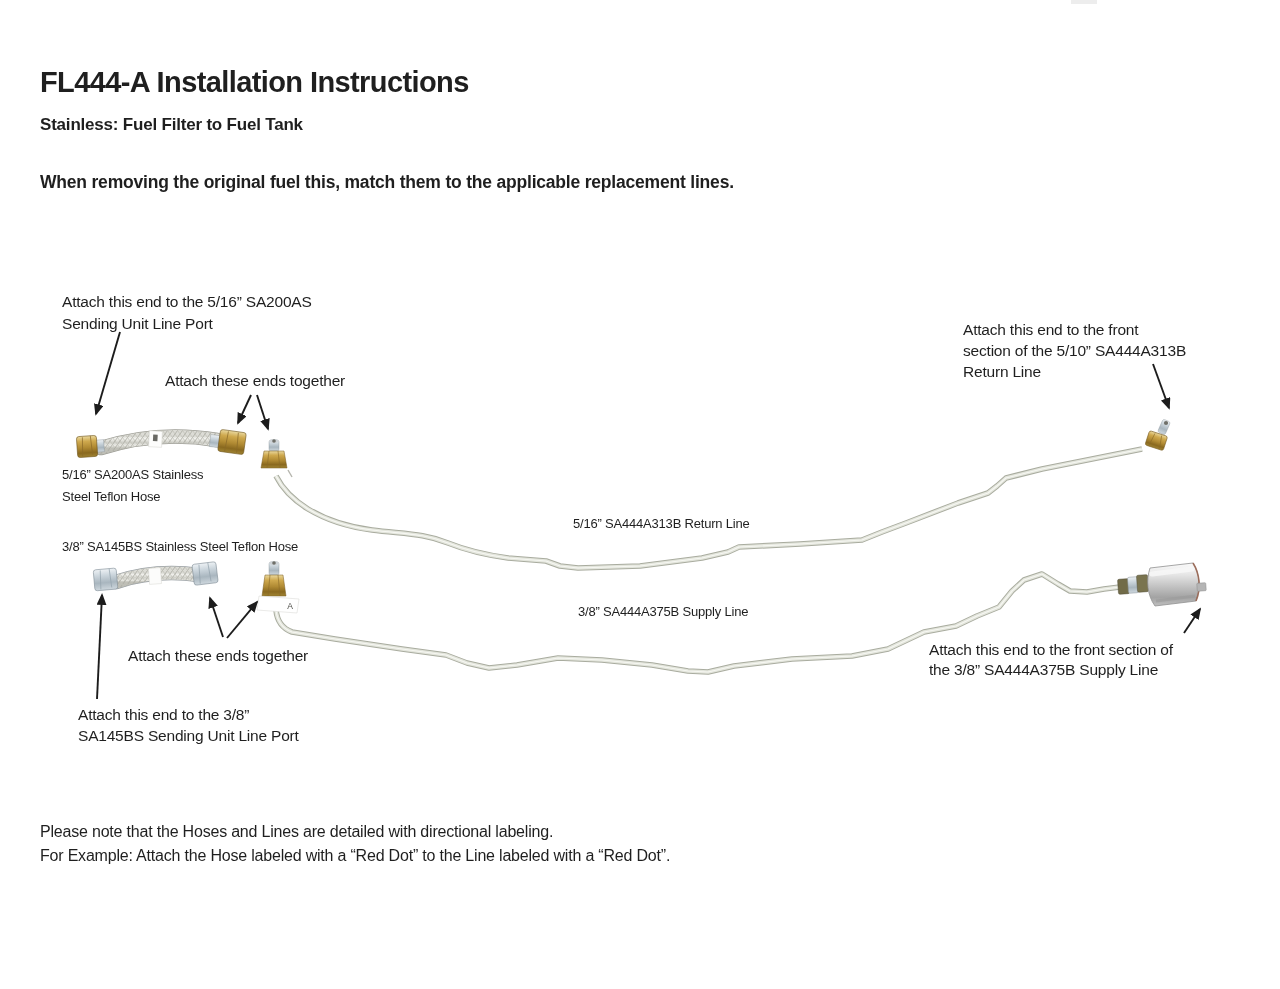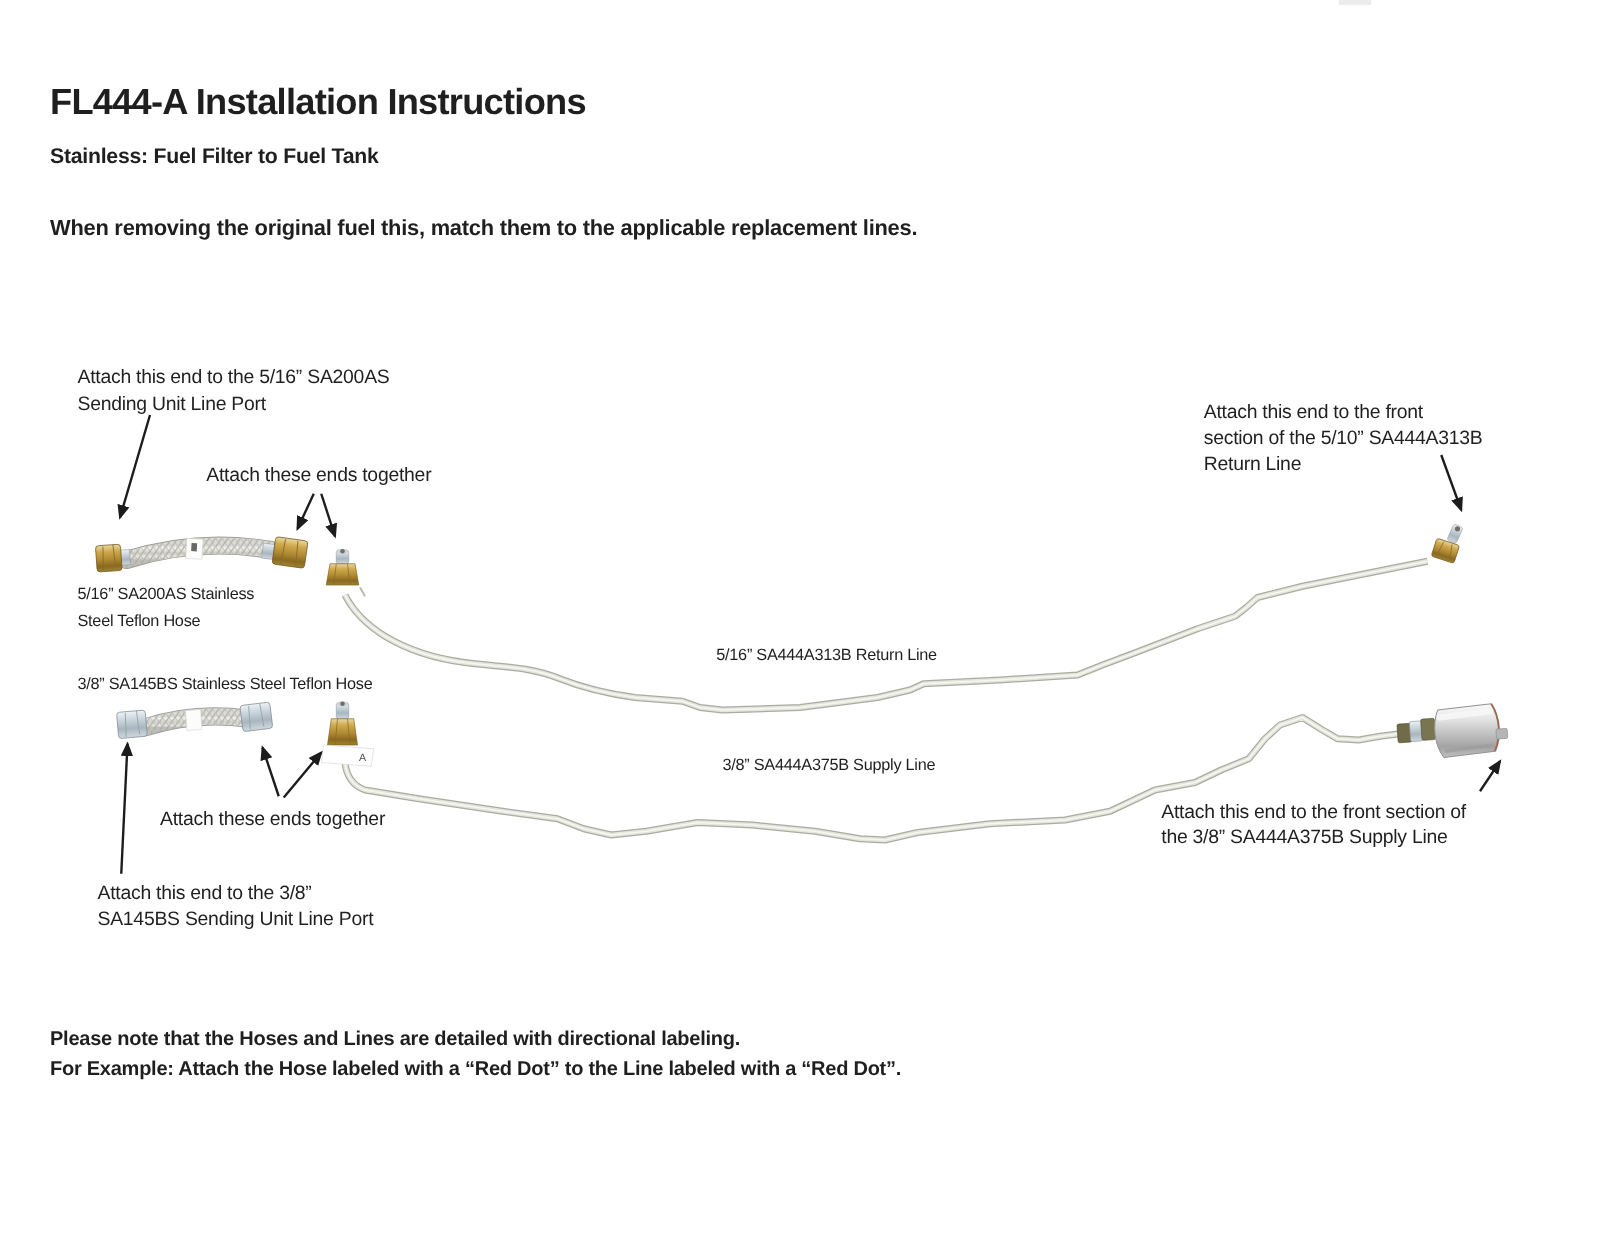--- a/index.html
+++ b/index.html
@@ -25,21 +25,21 @@
     font-size:15.5px;font-weight:400;letter-spacing:-0.2px;
     line-height:22px;white-space:pre-line;
   }
   .callout.tight{line-height:21px;}
   .callout.tighter{line-height:19.5px;}
   .partlabel{
     font-size:13px;font-weight:400;letter-spacing:-0.2px;
     line-height:22px;white-space:pre-line;
   }
   .note{
-    font-size:16px;font-weight:700;letter-spacing:-0.2px;line-height:24px;
+    font-size:16px;font-weight:400;letter-spacing:-0.2px;line-height:24px;
   }
   svg{position:absolute;left:0;top:0;}
 </style>
 </head>
 <body>
 
 <div class="page">
 
   <svg width="1280" height="989" viewBox="0 0 1280 989">
     <defs>

